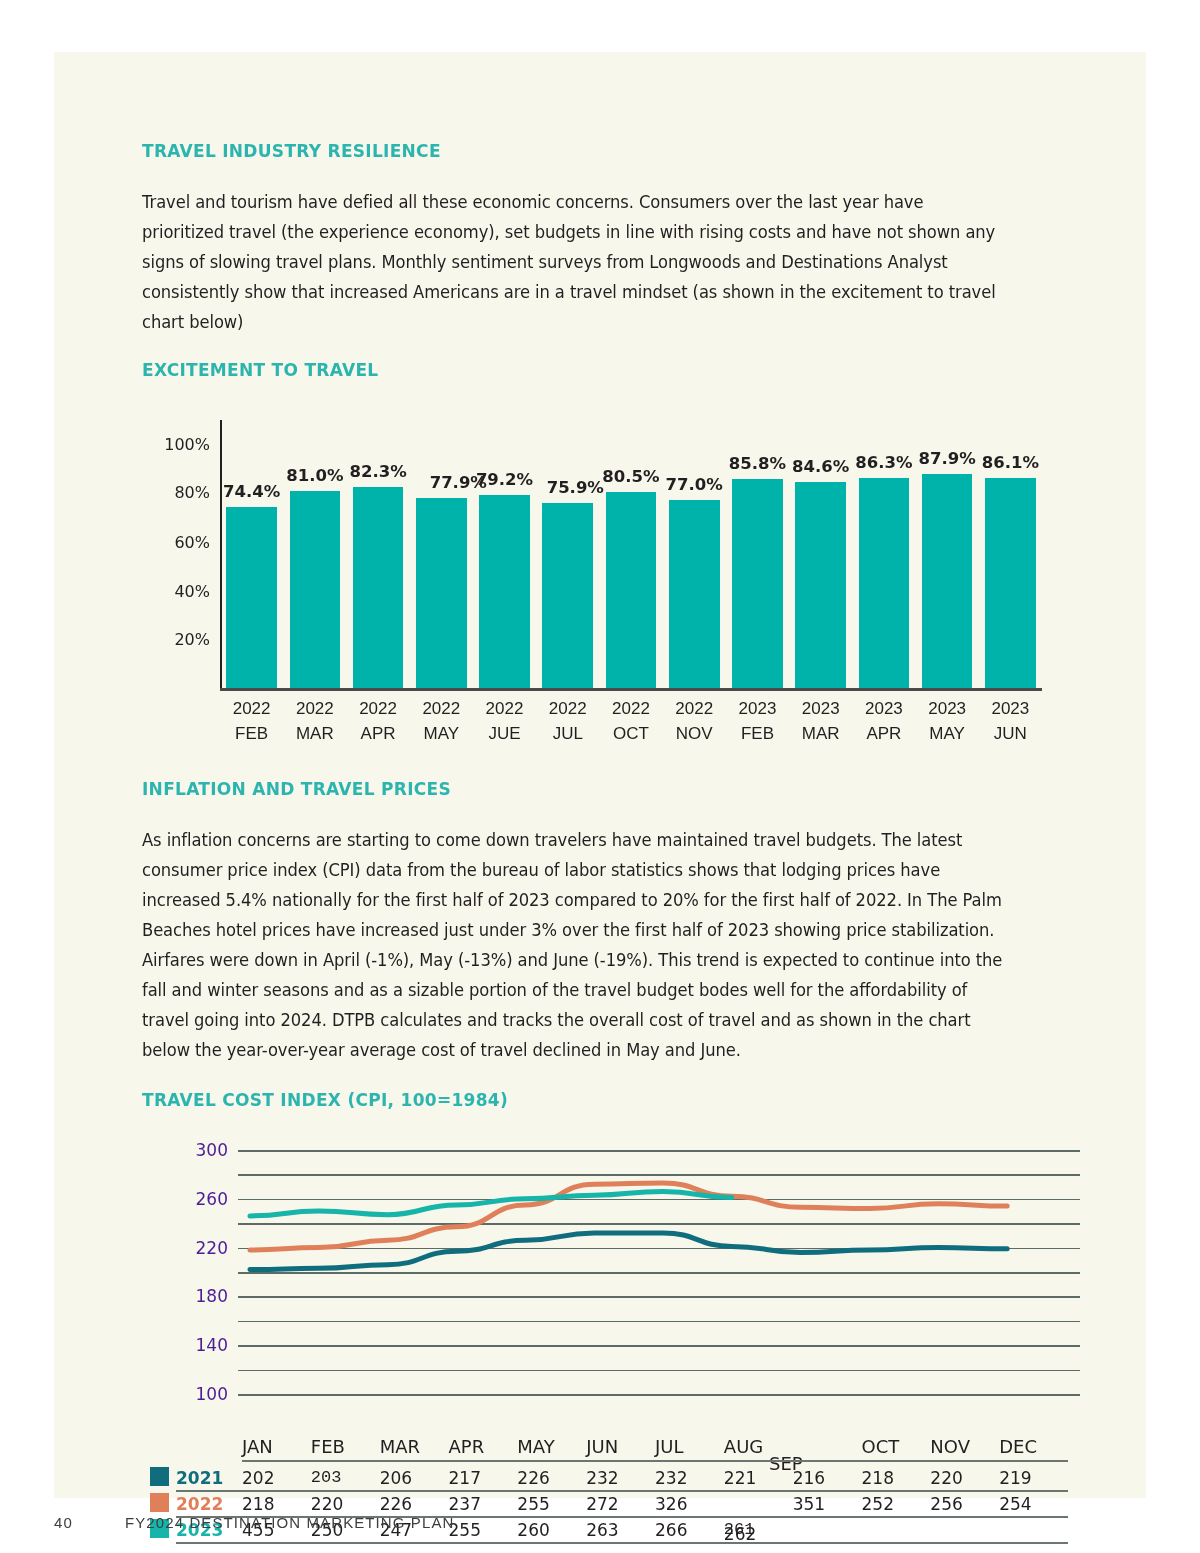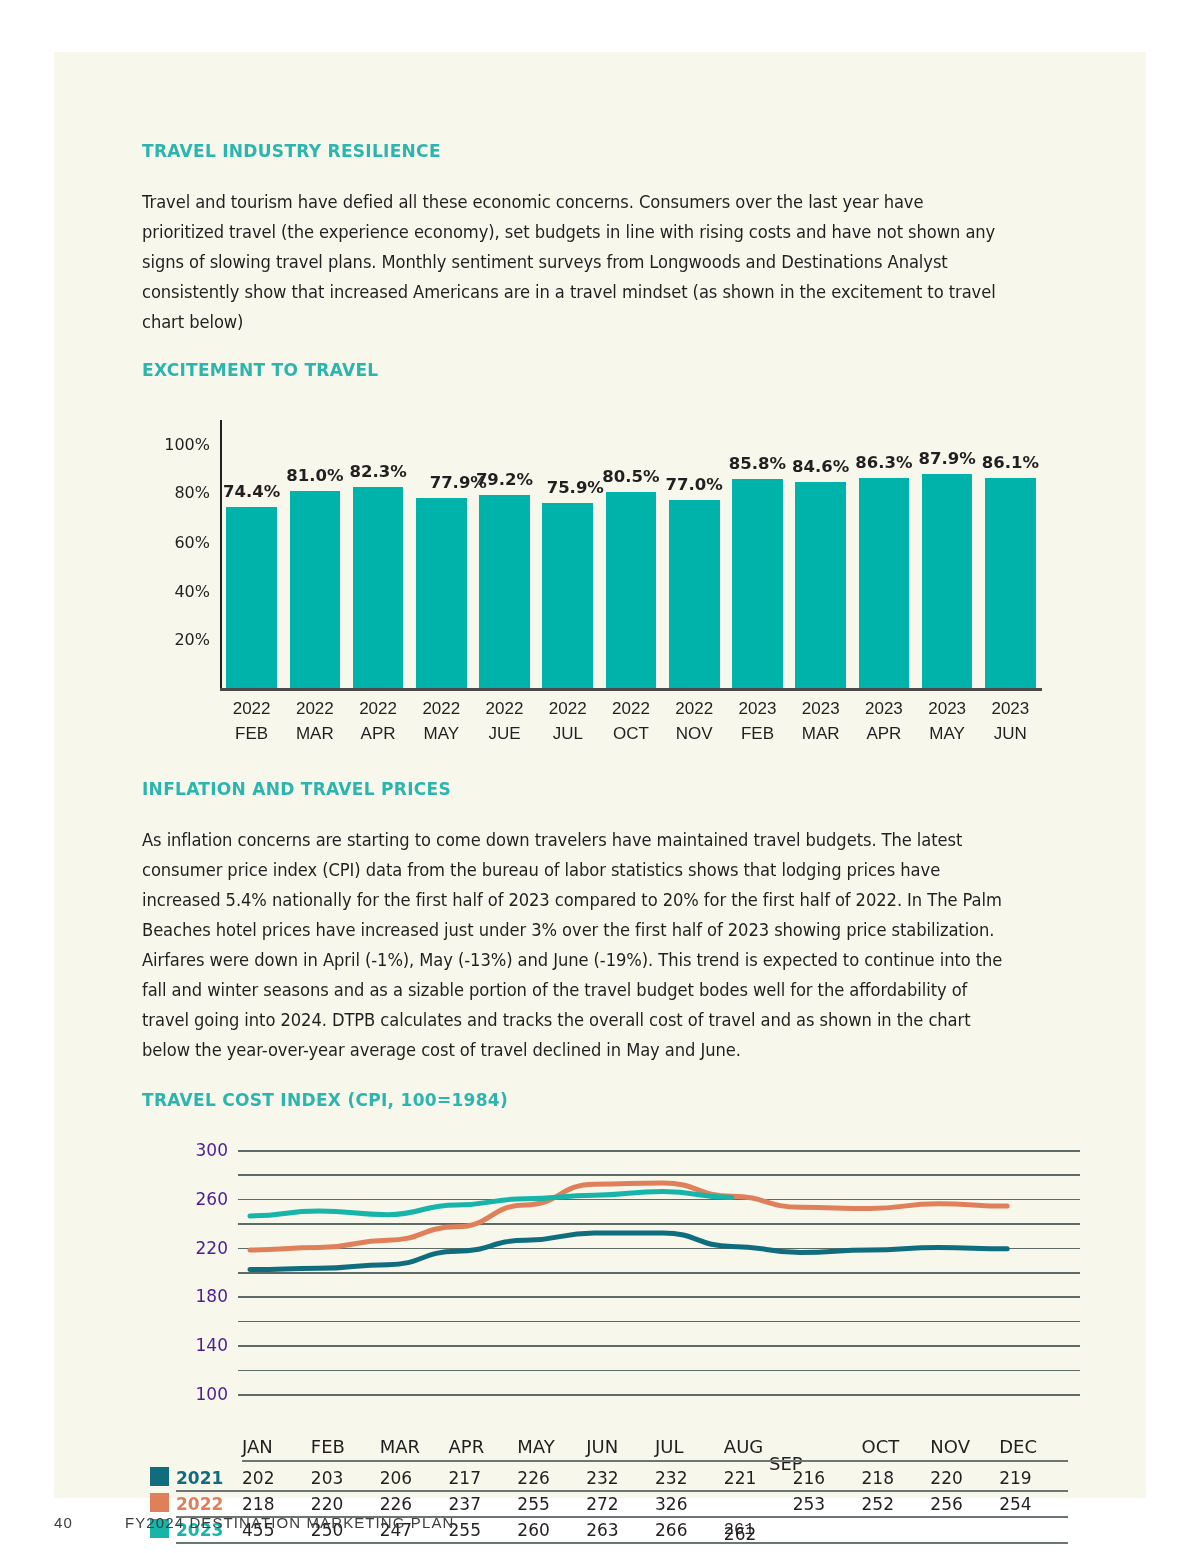--- a/index.html
+++ b/index.html
@@ -224,21 +224,21 @@
         <div class="dt-head" style="left: 513px; top: 0px;">JUL</div>
         <div class="dt-head" style="left: 581.833px; top: 0px;">AUG</div>
         <div class="dt-head" style="left: 627px; top: 0px; margin-top: 17px;">SEP</div>
         <div class="dt-head" style="left: 719.5px; top: 0px;">OCT</div>
         <div class="dt-head" style="left: 788.333px; top: 0px;">NOV</div>
         <div class="dt-head" style="left: 857.167px; top: 0px;">DEC</div>
         <div class="dt-rule" style="left: 100px; top: 24px; width: 826px;"></div>
         <div class="dt-swatch" style="left: 8px; top: 31px; background: rgb(15, 109, 126);"></div>
         <div class="dt-year" style="left: 34px; top: 32px; color: rgb(15, 109, 126);">2021</div>
         <div class="dt-cell" style="left: 100px; top: 32px;">202</div>
-        <div class="dt-cell" style="left: 168.833px; top: 32px;">203</div>
+        <div class="dt-cell" style="left: 168.833px; top: 32px; font-family: Liberation Mono, monospace;">203</div>
         <div class="dt-cell" style="left: 237.667px; top: 32px;">206</div>
         <div class="dt-cell" style="left: 306.5px; top: 32px;">217</div>
         <div class="dt-cell" style="left: 375.333px; top: 32px;">226</div>
         <div class="dt-cell" style="left: 444.167px; top: 32px;">232</div>
         <div class="dt-cell" style="left: 513px; top: 32px;">232</div>
         <div class="dt-cell" style="left: 581.833px; top: 32px;">221</div>
         <div class="dt-cell" style="left: 650.667px; top: 32px;">216</div>
         <div class="dt-cell" style="left: 719.5px; top: 32px;">218</div>
         <div class="dt-cell" style="left: 788.333px; top: 32px;">220</div>
         <div class="dt-cell" style="left: 857.167px; top: 32px;">219</div>
@@ -246,21 +246,21 @@
         <div class="dt-swatch" style="left: 8px; top: 57px; background: rgb(224, 128, 90);"></div>
         <div class="dt-year" style="left: 34px; top: 58px; color: rgb(224, 128, 90);">2022</div>
         <div class="dt-cell" style="left: 100px; top: 58px;">218</div>
         <div class="dt-cell" style="left: 168.833px; top: 58px;">220</div>
         <div class="dt-cell" style="left: 237.667px; top: 58px;">226</div>
         <div class="dt-cell" style="left: 306.5px; top: 58px;">237</div>
         <div class="dt-cell" style="left: 375.333px; top: 58px;">255</div>
         <div class="dt-cell" style="left: 444.167px; top: 58px;">272</div>
         <div class="dt-cell" style="left: 513px; top: 58px;">326</div>
         <div class="dt-cell" style="left: 581.833px; top: 58px; margin-top: 30px;">262</div>
-        <div class="dt-cell" style="left: 650.667px; top: 58px;">253</div>
+        <div class="dt-cell" style="left: 650.667px; top: 58px;">351</div>
         <div class="dt-cell" style="left: 719.5px; top: 58px;">252</div>
         <div class="dt-cell" style="left: 788.333px; top: 58px;">256</div>
         <div class="dt-cell" style="left: 857.167px; top: 58px;">254</div>
         <div class="dt-rule" style="left: 34px; top: 80px; width: 892px;"></div>
         <div class="dt-swatch" style="left: 8px; top: 83px; background: rgb(23, 180, 169);"></div>
         <div class="dt-year" style="left: 34px; top: 84px; color: rgb(23, 180, 169);">2023</div>
         <div class="dt-cell" style="left: 100px; top: 84px;">455</div>
         <div class="dt-cell" style="left: 168.833px; top: 84px;">250</div>
         <div class="dt-cell" style="left: 237.667px; top: 84px;">247</div>
         <div class="dt-cell" style="left: 306.5px; top: 84px;">255</div>

